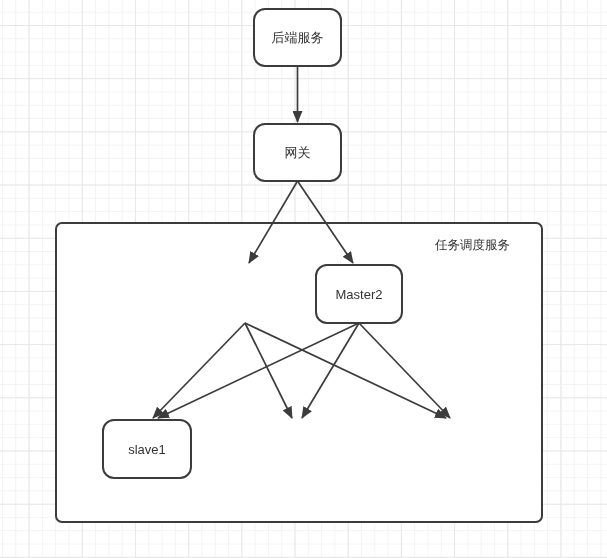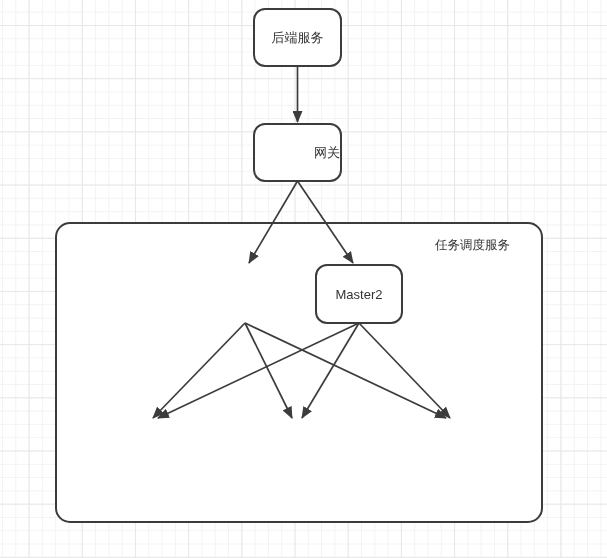--- a/index.html
+++ b/index.html
@@ -23,40 +23,40 @@
       linear-gradient(to bottom, var(--grid-major) 1px, transparent 1px),
       linear-gradient(to right, var(--grid-minor) 1px, transparent 1px),
       linear-gradient(to bottom, var(--grid-minor) 1px, transparent 1px);
     background-size:53.2px 53.2px,53.2px 53.2px,13.3px 13.3px,13.3px 13.3px;
     background-position:28.6px 0,0 25px,2px 0,0 11.7px;
   }
   .container-box{
     position:absolute;left:55px;top:222px;width:488px;height:301px;
     background:var(--node-fill);
     border:2px solid var(--stroke);
-    border-radius:15px;
+    border-radius:7px;
     box-sizing:border-box;
   }
   .container-label{
     position:absolute;top:13px;right:31px;
     font-size:12.5px;color:var(--text);
     white-space:nowrap;
   }
   .node{
     position:absolute;
     background:var(--node-fill);
     border:2px solid var(--stroke);
     border-radius:12px;
     box-sizing:border-box;
     display:flex;align-items:center;justify-content:center;
     font-size:13px;color:var(--text);
     z-index:2;
   }
   #node-backend{left:253px;top:8px;width:89px;height:59px;}
-  #node-gateway{left:253px;top:123px;width:89px;height:59px;justify-content:flex-end;}
+  #node-gateway{left:253px;top:123px;width:89px;height:59px;}
   #node-master1{left:202px;top:264px;width:86px;height:60px;}
   #node-master2{left:315px;top:264px;width:88px;height:60px;}
   #node-slave1{left:102px;top:419px;width:90px;height:60px;}
   #node-slave2{left:252px;top:419px;width:90px;height:60px;}
   #node-slave3{left:408px;top:419px;width:90px;height:60px;}
   #edges{
     position:absolute;left:0;top:0;width:607px;height:558px;
     z-index:3;pointer-events:none;
   }
   #edges line{stroke:var(--stroke);stroke-width:1.7;fill:none;}
@@ -94,16 +94,19 @@
 
   <div class="node" id="node-gateway">
     <span>网关</span>
   </div>
 
 
   <div class="node" id="node-master2">
     <span>Master2</span>
   </div>
 
+  <div class="node" id="node-slave1">
+    <span>slave1</span>
+  </div>
 
 
 
 </div>
 
 </body></html>

